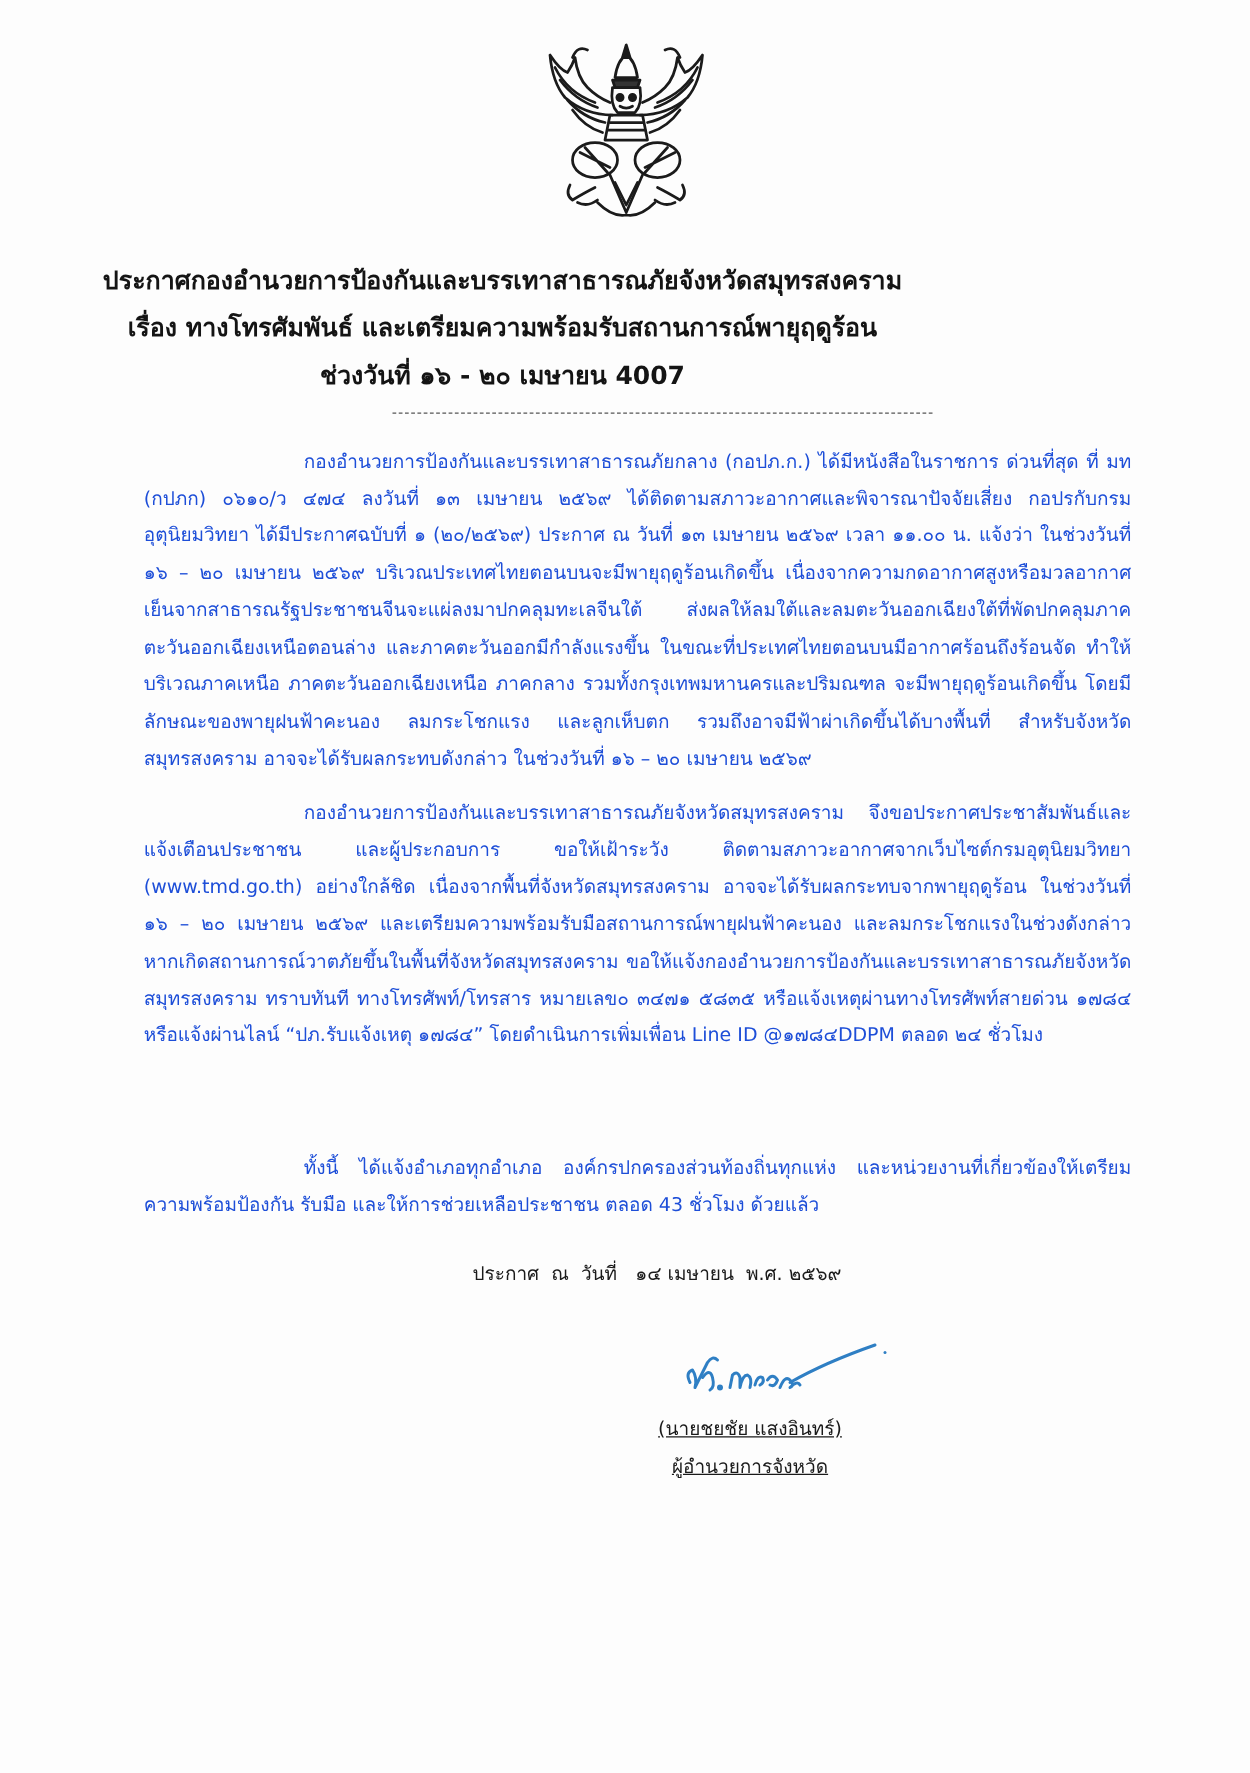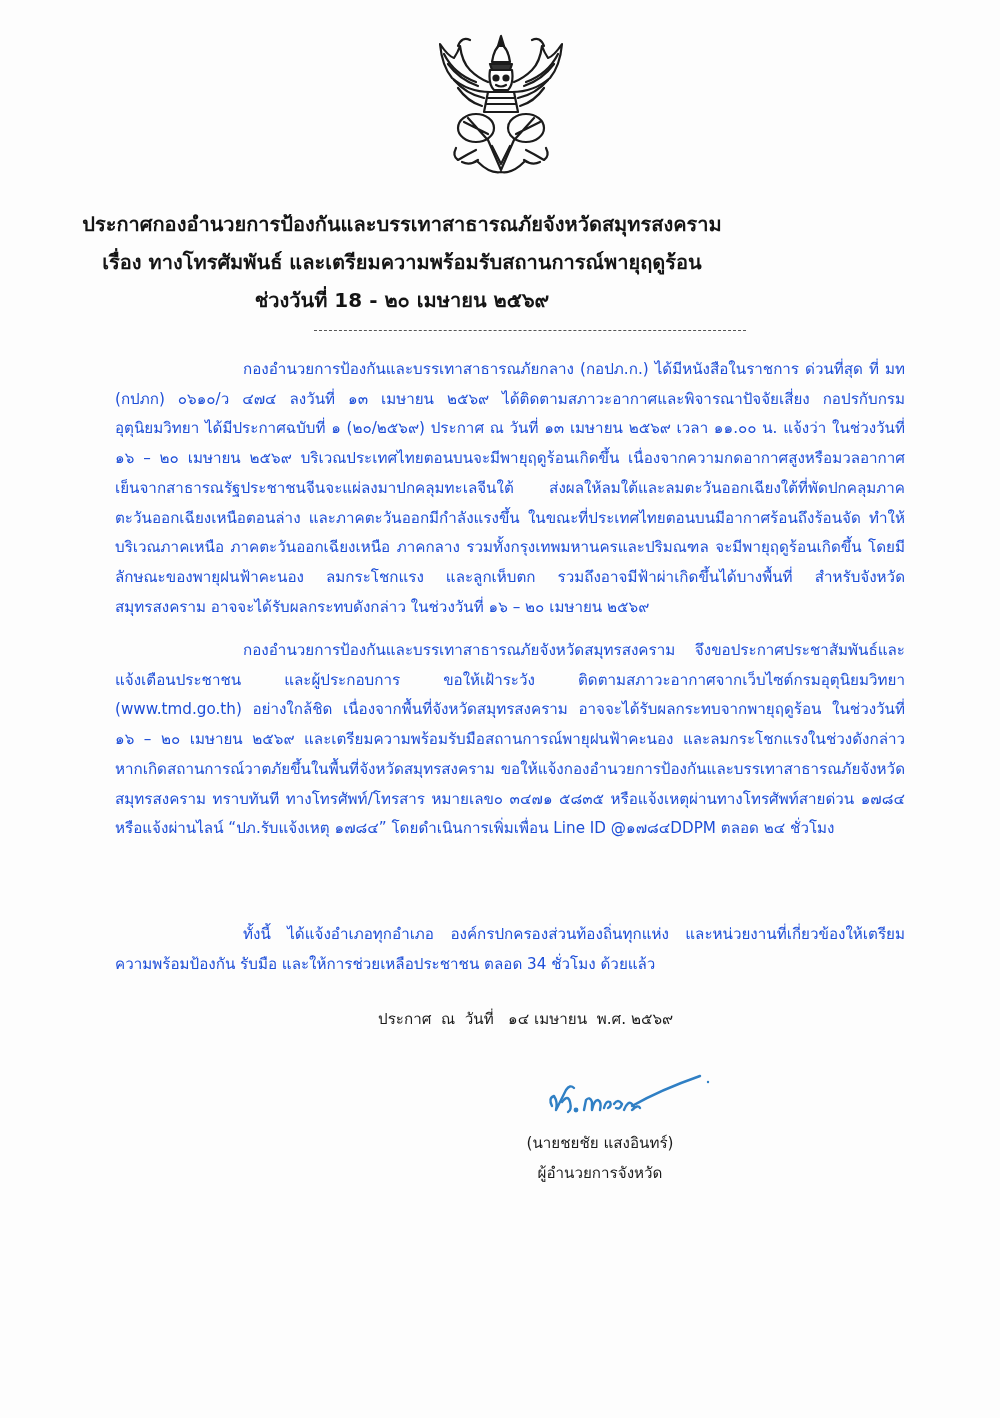--- a/index.html
+++ b/index.html
@@ -74,21 +74,21 @@
     }
     .sign-block {
       position: absolute;
       left: 440px;
       top: 1128px;
       width: 320px;
       text-align: center;
       font-size: 15.2px;
       line-height: 30px;
     }
-    .sign-block div { white-space: nowrap; }
+    .sign-block div { white-space: nowrap; text-decoration: underline; }
   </style>
 </head>
 <body>
 
 <svg class="emblem" viewBox="0 0 166 166" xmlns="http://www.w3.org/2000/svg">
   <g fill="none" stroke="#1b1b1b" stroke-width="2.2" stroke-linejoin="round" stroke-linecap="round">
 
     <path d="M83 14 L80 24 L86 24 Z" fill="#1b1b1b"></path>
     <path d="M74 40 Q76 26 83 22 Q90 26 92 40 Z"></path>
     <path d="M72 42 L94 42 L92 48 L74 48 Z" fill="#333"></path>
@@ -127,35 +127,35 @@
 
     <path d="M70 118 L83 148 L96 118"></path>
     <path d="M74 124 L83 142 L92 124"></path>
     <path d="M60 140 Q72 152 83 150 Q94 152 106 140"></path>
   </g>
 </svg>
 
 <div class="title-block">
   <div class="title-line">ประกาศกองอำนวยการป้องกันและบรรเทาสาธารณภัยจังหวัดสมุทรสงคราม</div>
   <div class="title-line">เรื่อง ทางโทรศัมพันธ์ และเตรียมความพร้อมรับสถานการณ์พายุฤดูร้อน</div>
-  <div class="title-line">ช่วงวันที่ 18 - ๒๐ เมษายน ๒๕๖๙</div>
+  <div class="title-line">ช่วงวันที่ ๑๖ - ๒๐ เมษายน 4007</div>
 </div>
 
 <div class="divider"></div>
 
 <div class="body-text para1">
   <p class="para">กองอำนวยการป้องกันและบรรเทาสาธารณภัยกลาง (กอปภ.ก.) ได้มีหนังสือในราชการ ด่วนที่สุด ที่ มท (กปภก) ๐๖๑๐/ว ๔๗๔ ลงวันที่ ๑๓ เมษายน ๒๕๖๙ ได้ติดตามสภาวะอากาศและพิจารณาปัจจัยเสี่ยง กอปรกับกรมอุตุนิยมวิทยา ได้มีประกาศฉบับที่ ๑ (๒๐/๒๕๖๙) ประกาศ ณ วันที่ ๑๓ เมษายน ๒๕๖๙ เวลา ๑๑.๐๐ น. แจ้งว่า ในช่วงวันที่ ๑๖ – ๒๐ เมษายน ๒๕๖๙ บริเวณประเทศไทยตอนบนจะมีพายุฤดูร้อนเกิดขึ้น เนื่องจากความกดอากาศสูงหรือมวลอากาศเย็นจากสาธารณรัฐประชาชนจีนจะแผ่ลงมาปกคลุมทะเลจีนใต้ ส่งผลให้ลมใต้และลมตะวันออกเฉียงใต้ที่พัดปกคลุมภาคตะวันออกเฉียงเหนือตอนล่าง และภาคตะวันออกมีกำลังแรงขึ้น ในขณะที่ประเทศไทยตอนบนมีอากาศร้อนถึงร้อนจัด ทำให้บริเวณภาคเหนือ ภาคตะวันออกเฉียงเหนือ ภาคกลาง รวมทั้งกรุงเทพมหานครและปริมณฑล จะมีพายุฤดูร้อนเกิดขึ้น โดยมีลักษณะของพายุฝนฟ้าคะนอง ลมกระโชกแรง และลูกเห็บตก รวมถึงอาจมีฟ้าผ่าเกิดขึ้นได้บางพื้นที่ สำหรับจังหวัดสมุทรสงคราม อาจจะได้รับผลกระทบดังกล่าว ในช่วงวันที่ ๑๖ – ๒๐ เมษายน ๒๕๖๙</p>
 </div>
 
 <div class="body-text para2">
   <p class="para">กองอำนวยการป้องกันและบรรเทาสาธารณภัยจังหวัดสมุทรสงคราม จึงขอประกาศประชาสัมพันธ์และแจ้งเตือนประชาชน และผู้ประกอบการ ขอให้เฝ้าระวัง ติดตามสภาวะอากาศจากเว็บไซต์กรมอุตุนิยมวิทยา (www.tmd.go.th) อย่างใกล้ชิด เนื่องจากพื้นที่จังหวัดสมุทรสงคราม อาจจะได้รับผลกระทบจากพายุฤดูร้อน ในช่วงวันที่ ๑๖ – ๒๐ เมษายน ๒๕๖๙ และเตรียมความพร้อมรับมือสถานการณ์พายุฝนฟ้าคะนอง และลมกระโชกแรงในช่วงดังกล่าว หากเกิดสถานการณ์วาตภัยขึ้นในพื้นที่จังหวัดสมุทรสงคราม ขอให้แจ้งกองอำนวยการป้องกันและบรรเทาสาธารณภัยจังหวัดสมุทรสงคราม ทราบทันที ทางโทรศัพท์/โทรสาร หมายเลข๐ ๓๔๗๑ ๕๘๓๕ หรือแจ้งเหตุผ่านทางโทรศัพท์สายด่วน ๑๗๘๔ หรือแจ้งผ่านไลน์ “ปภ.รับแจ้งเหตุ ๑๗๘๔” โดยดำเนินการเพิ่มเพื่อน Line ID @๑๗๘๔DDPM ตลอด ๒๔ ชั่วโมง</p>
 </div>
 
 <div class="body-text para3">
-  <p class="para">ทั้งนี้ ได้แจ้งอำเภอทุกอำเภอ องค์กรปกครองส่วนท้องถิ่นทุกแห่ง และหน่วยงานที่เกี่ยวข้องให้เตรียมความพร้อมป้องกัน รับมือ และให้การช่วยเหลือประชาชน ตลอด 34 ชั่วโมง ด้วยแล้ว</p>
+  <p class="para">ทั้งนี้ ได้แจ้งอำเภอทุกอำเภอ องค์กรปกครองส่วนท้องถิ่นทุกแห่ง และหน่วยงานที่เกี่ยวข้องให้เตรียมความพร้อมป้องกัน รับมือ และให้การช่วยเหลือประชาชน ตลอด 43 ชั่วโมง ด้วยแล้ว</p>
 </div>
 
 <div class="date-line">ประกาศ  ณ  วันที่   ๑๔ เมษายน  พ.ศ. ๒๕๖๙</div>
 
 <svg class="signature" viewBox="0 0 180 50" xmlns="http://www.w3.org/2000/svg">
   <g fill="none" stroke="#2f7fc4" stroke-width="2.4" stroke-linecap="round" stroke-linejoin="round">
     <path d="M12 34 Q8 26 14 24 Q18 30 16 38 Q22 26 26 18 Q30 12 34 16"></path>
     <path d="M22 30 Q28 22 30 30 Q32 38 28 40"></path>
     <circle cx="36" cy="38" r="1.2" fill="#2f7fc4"></circle>
     <path d="M44 38 L46 28 Q50 24 52 30 L52 38 Q54 28 58 28 Q62 30 60 38"></path>

